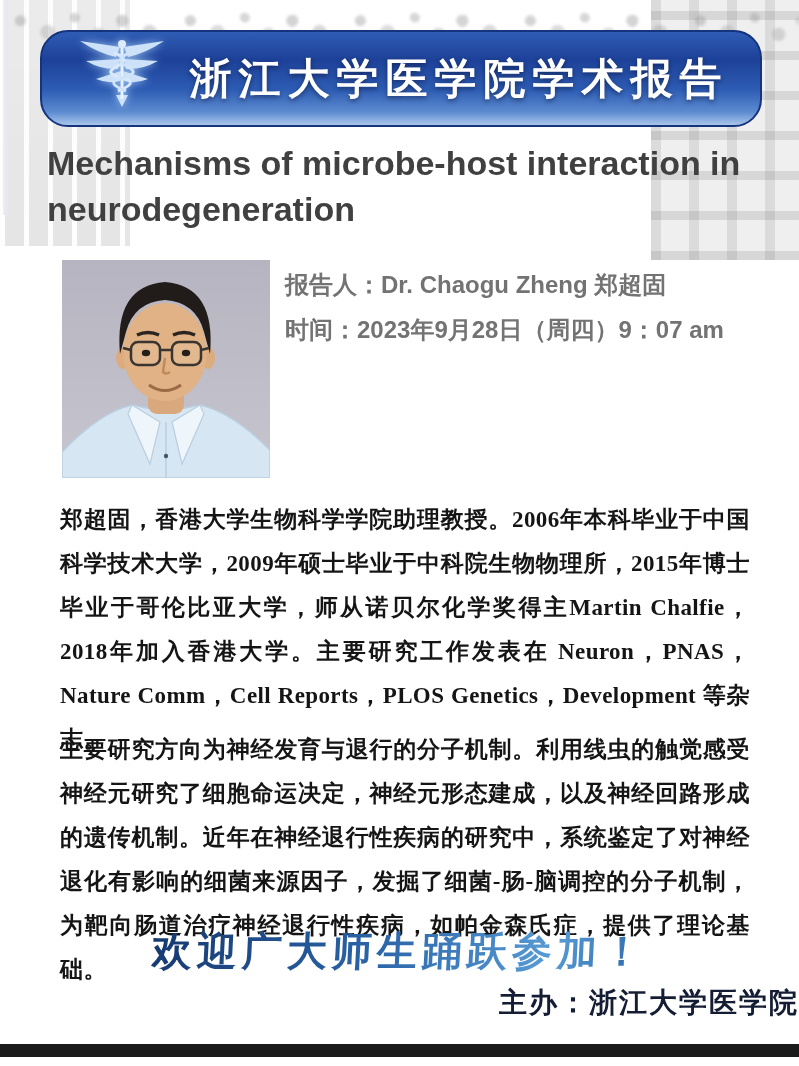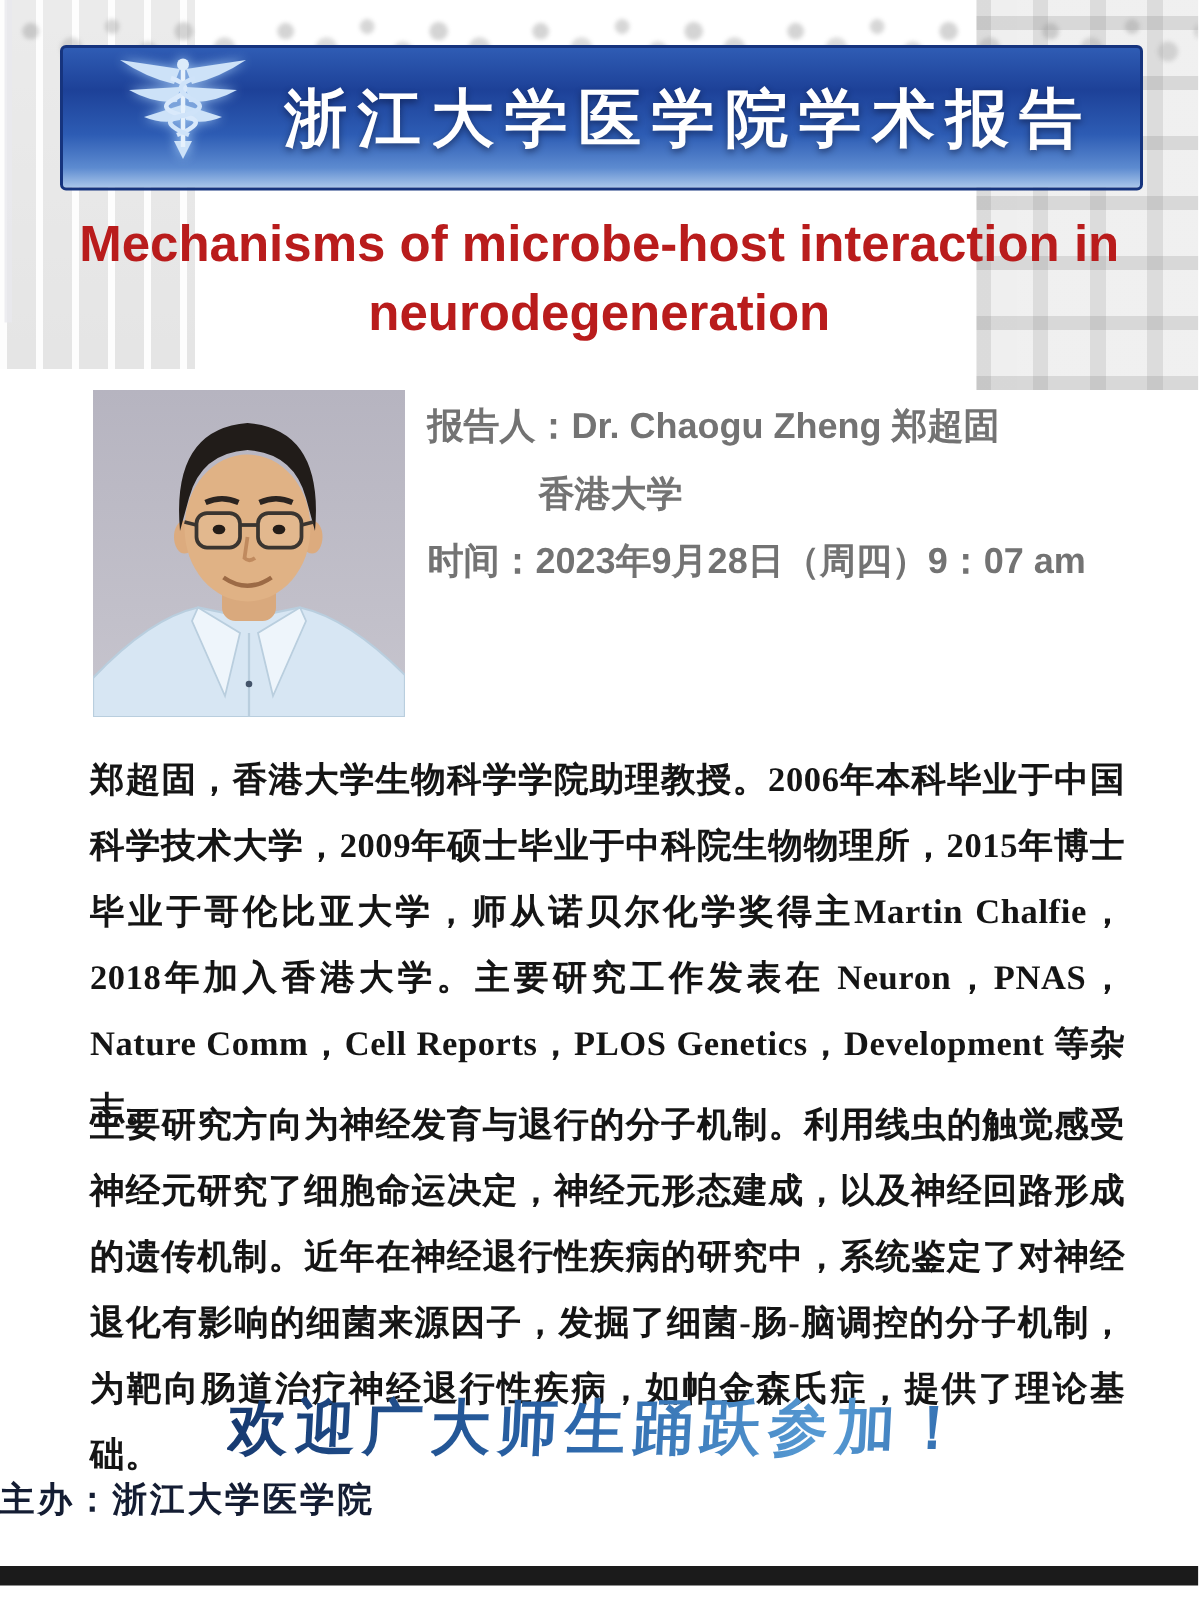--- a/index.html
+++ b/index.html
@@ -35,35 +35,35 @@
       radial-gradient(circle 10px at 72% 40%, #9a9a9a 0 60%, transparent 62%),
       radial-gradient(circle 12px at 88% 62%, #a3a3a3 0 60%, transparent 62%);
     background-size:170px 52px; background-repeat:repeat-x;
   }
   .scan-edge { left:3px; top:0; width:5px; height:215px; background:#e9e9ee; opacity:.8; }
   .bottom-strip { left:0; top:1044px; width:100%; height:13px; background:#1b1b1b; z-index:3; }
 
   
   .banner {
     position:absolute; left:40px; top:30px; width:722px; height:97px; z-index:2;
-    border-radius:4px; border:2px solid #16347e;
+    border-radius:28px; border:2px solid #16347e;
     background:linear-gradient(180deg,#2f5cb4 0%, #1d4198 30%, #2d5cb4 62%, #5d8bd0 86%, #a9c6ea 100%);
     display:flex; align-items:center; justify-content:center; gap:20px;
   }
   .banner-title {
     color:#ffffff; font-size:42px; font-weight:bold; letter-spacing:7px;
     text-shadow:0 2px 5px rgba(0,0,20,.45); white-space:nowrap;
   }
   .logo-svg { filter:drop-shadow(0 0 4px rgba(170,210,250,.9)); }
 
   
   .seminar-title {
     position:absolute; left:0; right:0; top:140px; z-index:2;
-    margin:0 auto; max-width:705px; text-align:center;
-    font-size:34px; font-weight:bold; color:#b91c1c; line-height:46px;
+    margin:0 auto; max-width:705px; text-align:left;
+    font-size:34px; font-weight:bold; color:#404040; line-height:46px;
   }
 
   
   .photo {
     position:absolute; left:62px; top:260px; width:208px; height:218px; z-index:2;
     overflow:hidden;
   }
   .info {
     position:absolute; left:285px; top:262px; width:480px; z-index:2;
     font-size:24px; font-weight:bold; color:#737373;
@@ -88,22 +88,22 @@
     font-size:40px; font-weight:900; letter-spacing:5px;
     color:#2a64a8;
   }
   @supports ((-webkit-background-clip:text) or (background-clip:text)) {
     .welcome {
       background:linear-gradient(105deg,#16386e 0%, #2a64a8 45%, #579bd4 80%, #2a64a8 100%);
       -webkit-background-clip:text; background-clip:text; color:transparent;
     }
   }
   .organizer {
-    position:absolute; left:0; right:0; top:984px; text-align:left; z-index:2;
-    font-size:23px; font-weight:bold; color:#141d33; letter-spacing:2px;
+    position:absolute; left:0; right:0; top:984px; text-align:right; z-index:2;
+    font-size:28px; font-weight:bold; color:#141d33; letter-spacing:2px;
   }
 </style>
 </head>
 <body>
 
 <div class="poster">
 
   <div class="wm wm-left"></div>
   <div class="wm wm-right"></div>
   <div class="wm wm-bottom"></div>
@@ -170,21 +170,20 @@
       <ellipse cx="84" cy="93" rx="4.2" ry="3.2" fill="#241d18"></ellipse>
       <ellipse cx="124" cy="93" rx="4.2" ry="3.2" fill="#241d18"></ellipse>
 
       <path d="M103 98 L101 112 Q104 115 108 112" stroke="#c08a5e" stroke-width="2.5" fill="none"></path>
       <path d="M87 125 Q103 136 119 125" stroke="#9c6a45" stroke-width="3" fill="none"></path>
     </svg>
   </div>
 
   <div class="info">
     <div class="info-row"><span>报告人：</span><span>Dr. Chaogu Zheng 郑超固</span></div>
-    <div class="info-row"><span class="indent">香港大学</span></div>
     <div class="info-row"><span>时间：</span><span>2023年9月28日（周四）9：07 am</span></div>
   </div>
 
   <p class="para bio">郑超固，香港大学生物科学学院助理教授。2006年本科毕业于中国科学技术大学，2009年硕士毕业于中科院生物物理所，2015年博士毕业于哥伦比亚大学，师从诺贝尔化学奖得主Martin Chalfie，2018年加入香港大学。主要研究工作发表在 Neuron，PNAS，Nature Comm，Cell Reports，PLOS Genetics，Development 等杂志。</p>
   <p class="para research">主要研究方向为神经发育与退行的分子机制。利用线虫的触觉感受神经元研究了细胞命运决定，神经元形态建成，以及神经回路形成的遗传机制。近年在神经退行性疾病的研究中，系统鉴定了对神经退化有影响的细菌来源因子，发掘了细菌-肠-脑调控的分子机制，为靶向肠道治疗神经退行性疾病，如帕金森氏症，提供了理论基础。</p>
 
   <div class="welcome-wrap">
     <span class="welcome">欢迎广大师生踊跃参加！</span>
   </div>
   <div class="organizer">主办：浙江大学医学院</div>

